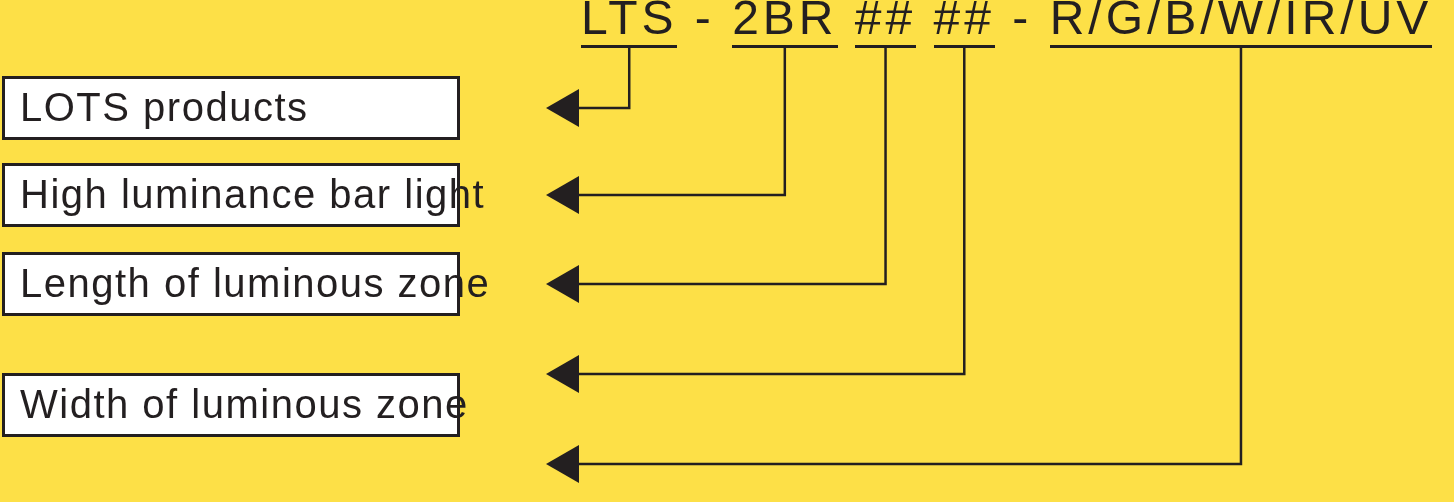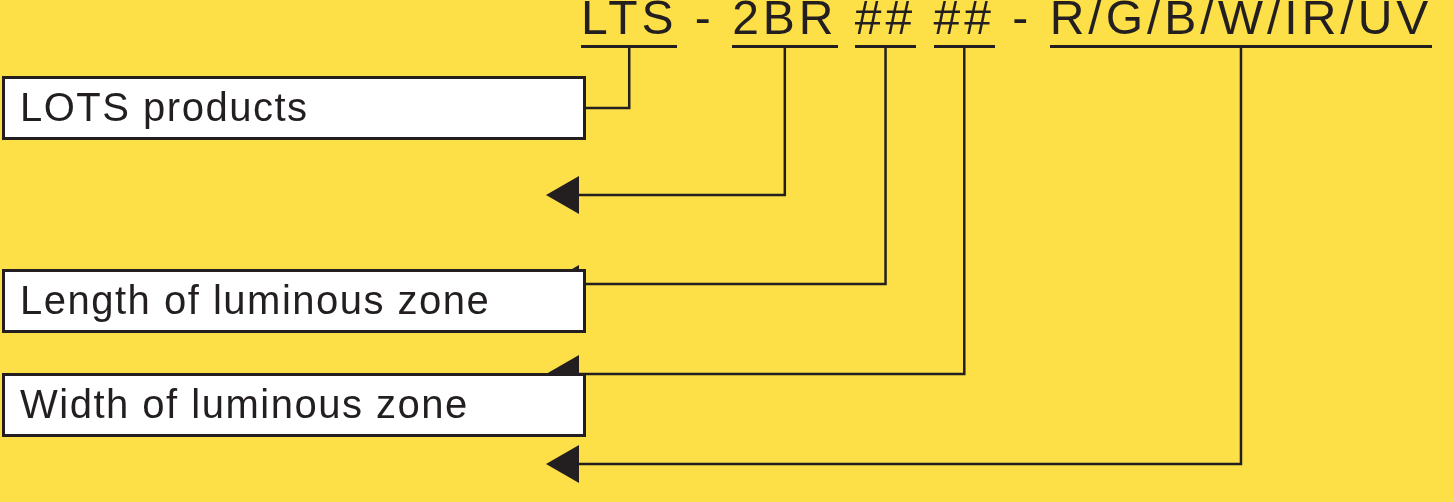--- a/index.html
+++ b/index.html
@@ -30,21 +30,21 @@
   #title .seg {
     display: inline-block;
   }
   #title .seg.u {
     border-bottom: 3px solid #231f20;
   }
   
   .box {
     position: absolute;
     left: 2px;
-    width: 584px;
+    width: 458px;
     height: 64px;
     border: 3px solid #231f20;
     box-sizing: border-box;
     display: flex;
     align-items: center;
     padding-left: 15px;
     background: #ffffff;
   }
   .box .lbl {
     font-size: 40px;
@@ -76,19 +76,22 @@
       <path d="M 885.5390625 47 L 885.5390625 284 L 577 284" fill="none" stroke="#231f20" stroke-width="2.5"></path>
       <polygon points="546,284 579,265 579,303" fill="#231f20"></polygon>
       <path d="M 964.2734375 47 L 964.2734375 374 L 577 374" fill="none" stroke="#231f20" stroke-width="2.5"></path>
       <polygon points="546,374 579,355 579,393" fill="#231f20"></polygon>
       <path d="M 1240.96875 47 L 1240.96875 464 L 577 464" fill="none" stroke="#231f20" stroke-width="2.5"></path>
       <polygon points="546,464 579,445 579,483" fill="#231f20"></polygon>
     </svg>
 <div class="box" style="top: 76px;">
       <span class="lbl">LOTS products</span>
     </div>
-    <div class="box" style="top: 269px;">
+    <div class="box" style="top: 163px;">
+      <span class="lbl">High luminance bar light</span>
+    </div>
+    <div class="box" style="top: 252px;">
       <span class="lbl">Length of luminous zone</span>
     </div>
     <div class="box" style="top: 342px; margin-top: 31px;">
       <span class="lbl">Width of luminous zone</span>
     </div>
   </div>
 
 </body></html>

